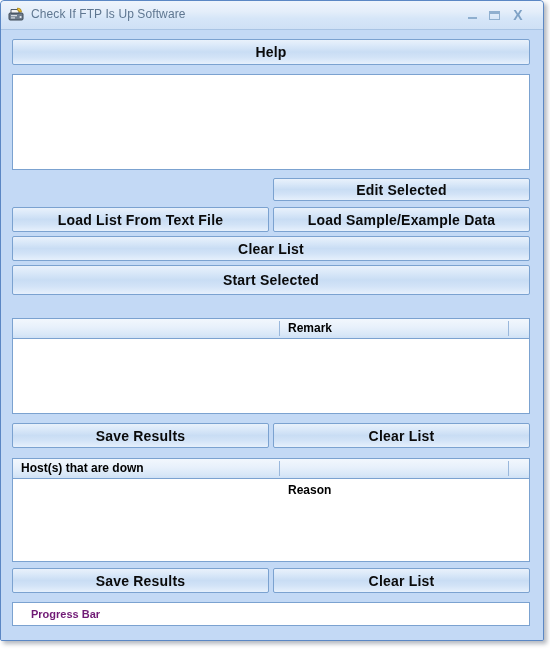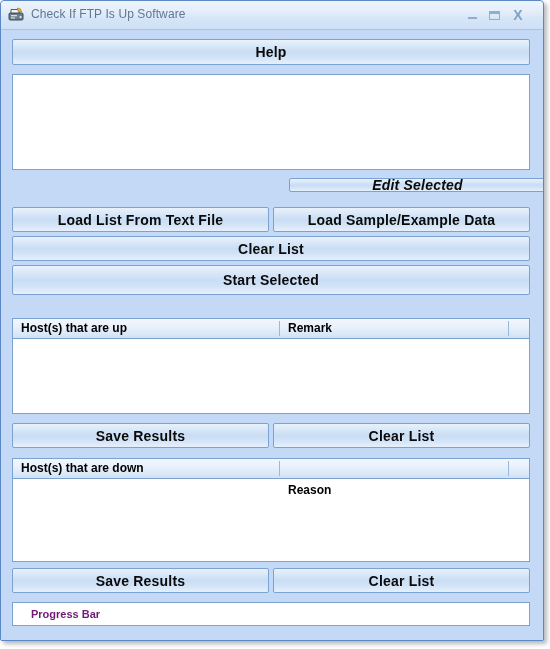--- a/index.html
+++ b/index.html
@@ -184,32 +184,31 @@
   </div>
 
   <div id="client">
 
     <div class="btn" style="left:11px; top:9px; width:518px; height:26px;">Help</div>
 
     <div class="listbox" style="left:11px; top:44px; width:518px; height:96px;">
       <div class="lb-body"></div>
     </div>
 
-    <div class="btn" style="left:288px; top:148px; width:257px; height:14px;font-style:italic;">Edit Selected</div>
+    <div class="btn" style="left:272px; top:148px; width:257px; height:23px;">Edit Selected</div>
 
     <div class="btn" style="left:272px; top:177px; width:257px; height:25px;">Load Sample/Example Data</div>
     <div class="btn" style="left:11px; top:177px; width:257px; height:25px;">Load List From Text File</div>
 
     <div class="btn" style="left:11px; top:206px; width:518px; height:25px;">Clear List</div>
 
     <div class="btn" style="left:11px; top:235px; width:518px; height:30px;">Start Selected</div>
 
     <div class="listbox" style="left:11px; top:288px; width:518px; height:96px;">
       <div class="lb-header">
-        <span class="lb-col" style="left:8px; width:250px;">Host(s) that are up</span>
         <span class="lb-sep" style="left:266px;"></span>
         <span class="lb-col" style="left:275px; width:215px;">Remark</span>
         <span class="lb-sep" style="left:495px;"></span>
       </div>
       <div class="lb-body"></div>
     </div>
 
     <div class="btn" style="left:11px; top:393px; width:257px; height:25px;">Save Results</div>
     <div class="btn" style="left:272px; top:393px; width:257px; height:25px;">Clear List</div>
 

